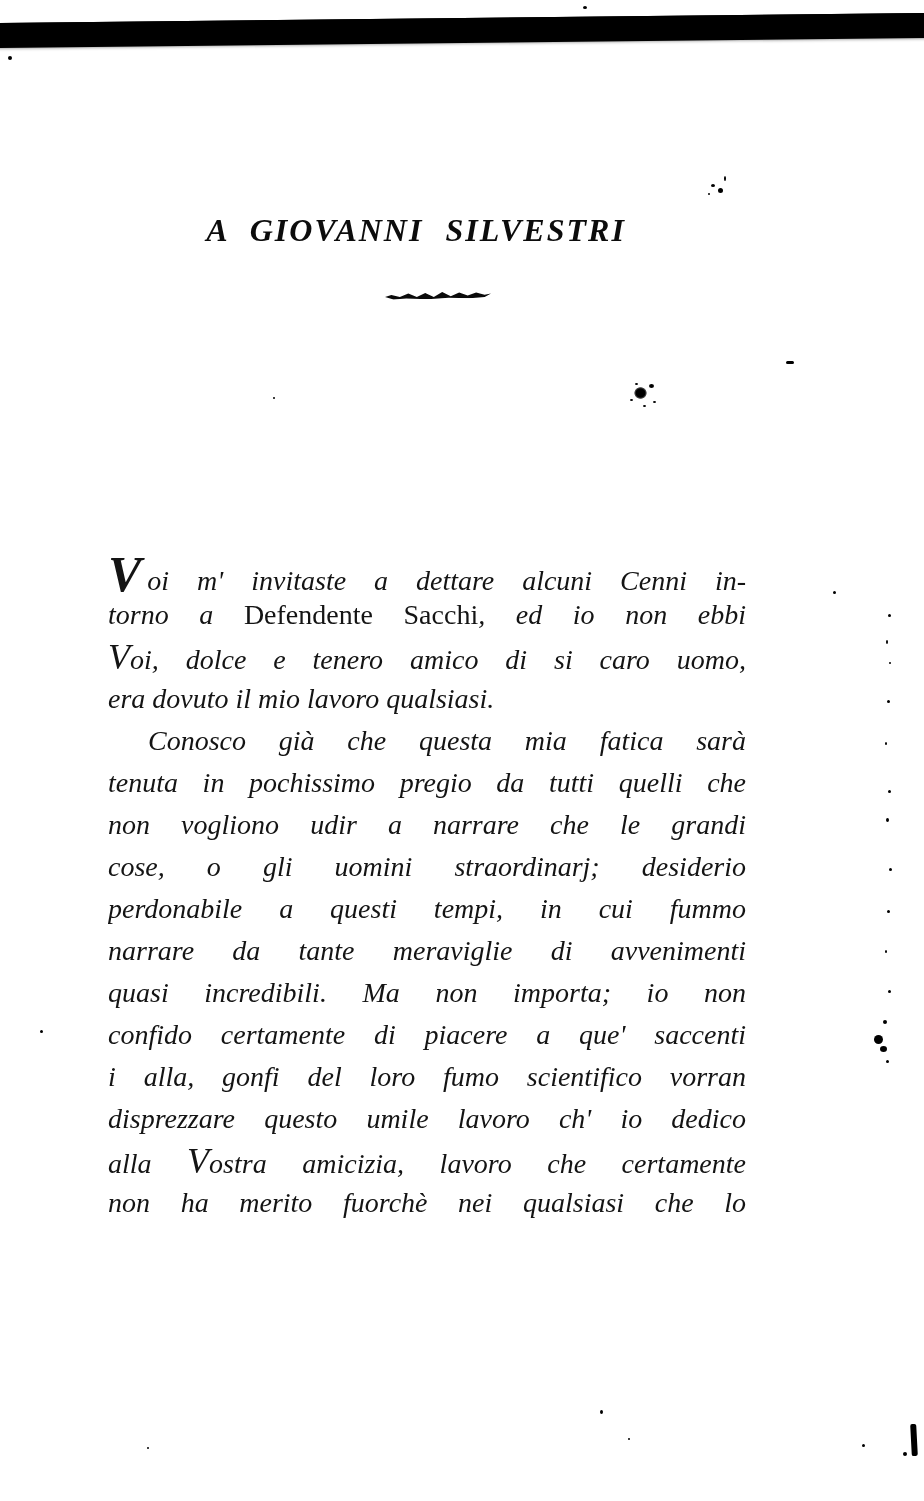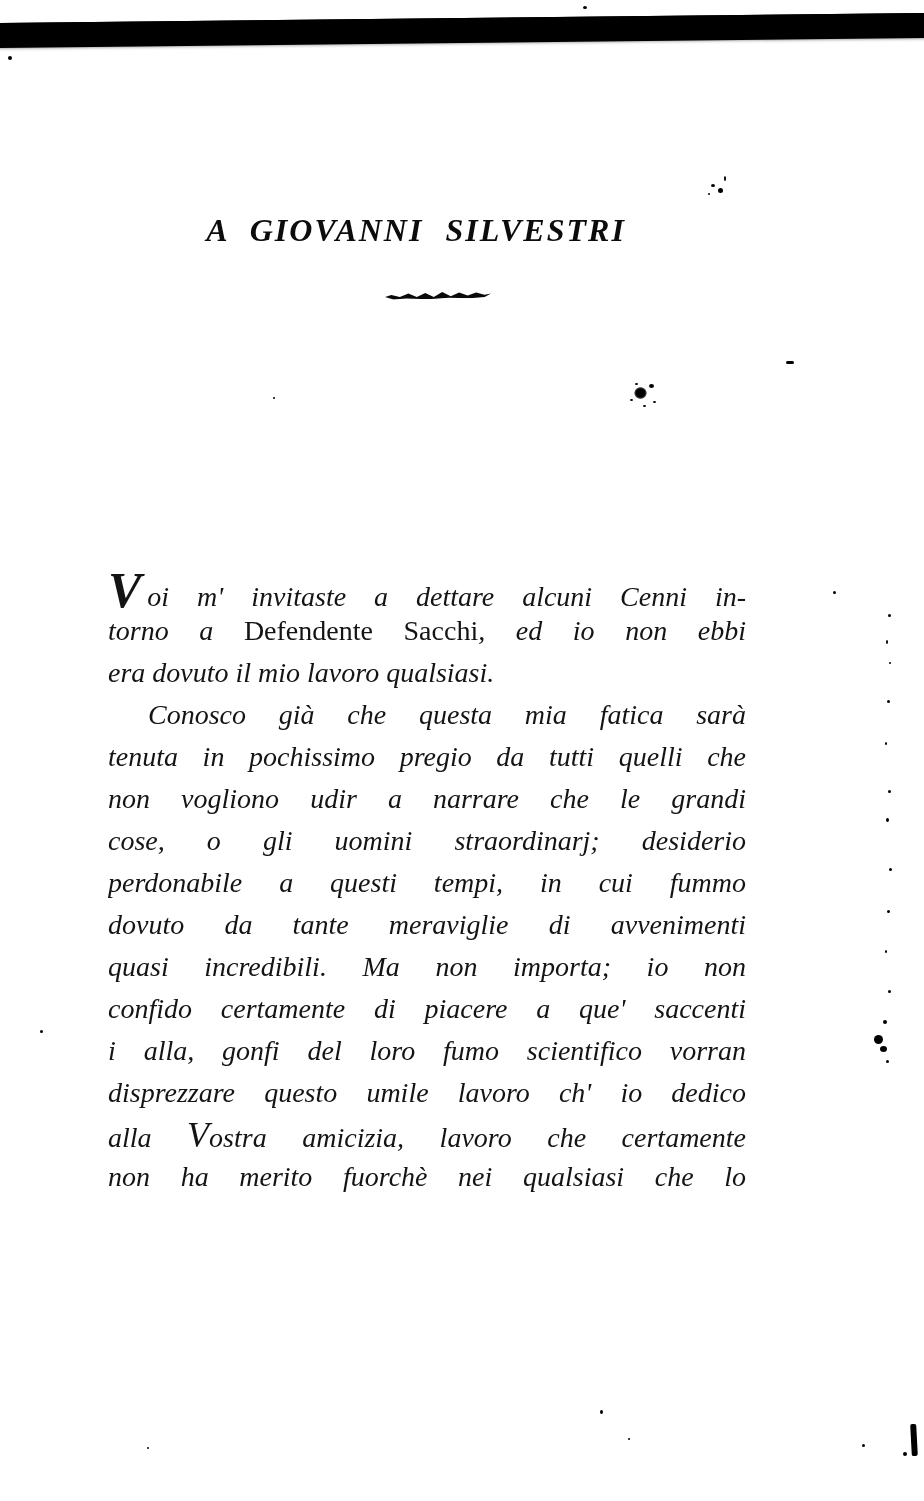--- a/index.html
+++ b/index.html
@@ -44,21 +44,20 @@
     transform: rotate(-1.2deg);
     clip-path: polygon(0 60%, 6% 38%, 14% 65%, 22% 25%, 30% 70%, 38% 22%, 46% 75%, 54% 15%, 62% 70%, 70% 25%, 78% 65%, 86% 30%, 94% 58%, 100% 45%, 94% 88%, 80% 100%, 60% 88%, 40% 100%, 20% 85%, 8% 96%);
   }
   .body-text {
     position: absolute;
     left: 108px; top: 552px;
     width: 638px;
     font-size: 28px;
     font-style: italic;
     color: #141414;
-    margin-top: 16px;
   }
   .line {
     height: 42px;
     line-height: 42px;
     text-align: justify;
     text-align-last: justify;
     overflow: hidden;
     white-space: normal;
   }
   .line.left-last { text-align-last: left; }
@@ -96,27 +95,28 @@
 
   <div class="title">A GIOVANNI SILVESTRI</div>
 
   <div class="ornament-rule"></div>
 
   <div class="ink-blot"></div>
 
   <div class="body-text">
       <div class="line"><span class="dropcap">V</span><span>oi m' invitaste a dettare alcuni Cenni in-</span></div>
       <div class="line"><span>torno a </span><span class="roman">Defendente Sacchi</span><span>, ed io non ebbi</span></div>
+      <div class="line"><span class="bigv">V</span><span>oi, dolce e tenero amico di si caro uomo,</span></div>
       <div class="line left-last"><span>era dovuto il mio lavoro qualsiasi.</span></div>
       <div class="line indent"><span>Conosco già che questa mia fatica sarà</span></div>
       <div class="line"><span>tenuta in pochissimo pregio da tutti quelli che</span></div>
       <div class="line"><span>non vogliono udir a narrare che le grandi</span></div>
       <div class="line"><span>cose, o gli uomini straordinarj; desiderio</span></div>
       <div class="line"><span>perdonabile a questi tempi, in cui fummo</span></div>
-      <div class="line"><span>dovuto da tante meraviglie di avvenimenti</span></div>
+      <div class="line"><span>narrare da tante meraviglie di avvenimenti</span></div>
       <div class="line"><span>quasi incredibili. Ma non importa; io non</span></div>
       <div class="line"><span>confido certamente di piacere a que' saccenti</span></div>
       <div class="line"><span>i alla, gonfi del loro fumo scientifico vorran</span></div>
       <div class="line"><span>disprezzare questo umile lavoro ch' io dedico</span></div>
       <div class="line"><span>alla </span><span class="bigv">V</span><span>ostra amicizia, lavoro che certamente</span></div>
       <div class="line"><span>non ha merito fuorchè nei qualsiasi che lo</span></div>
     </div>
 
   <div>
     <div class="speck" style="left:583px; top:6px;  width:4px; height:3px;"></div>

